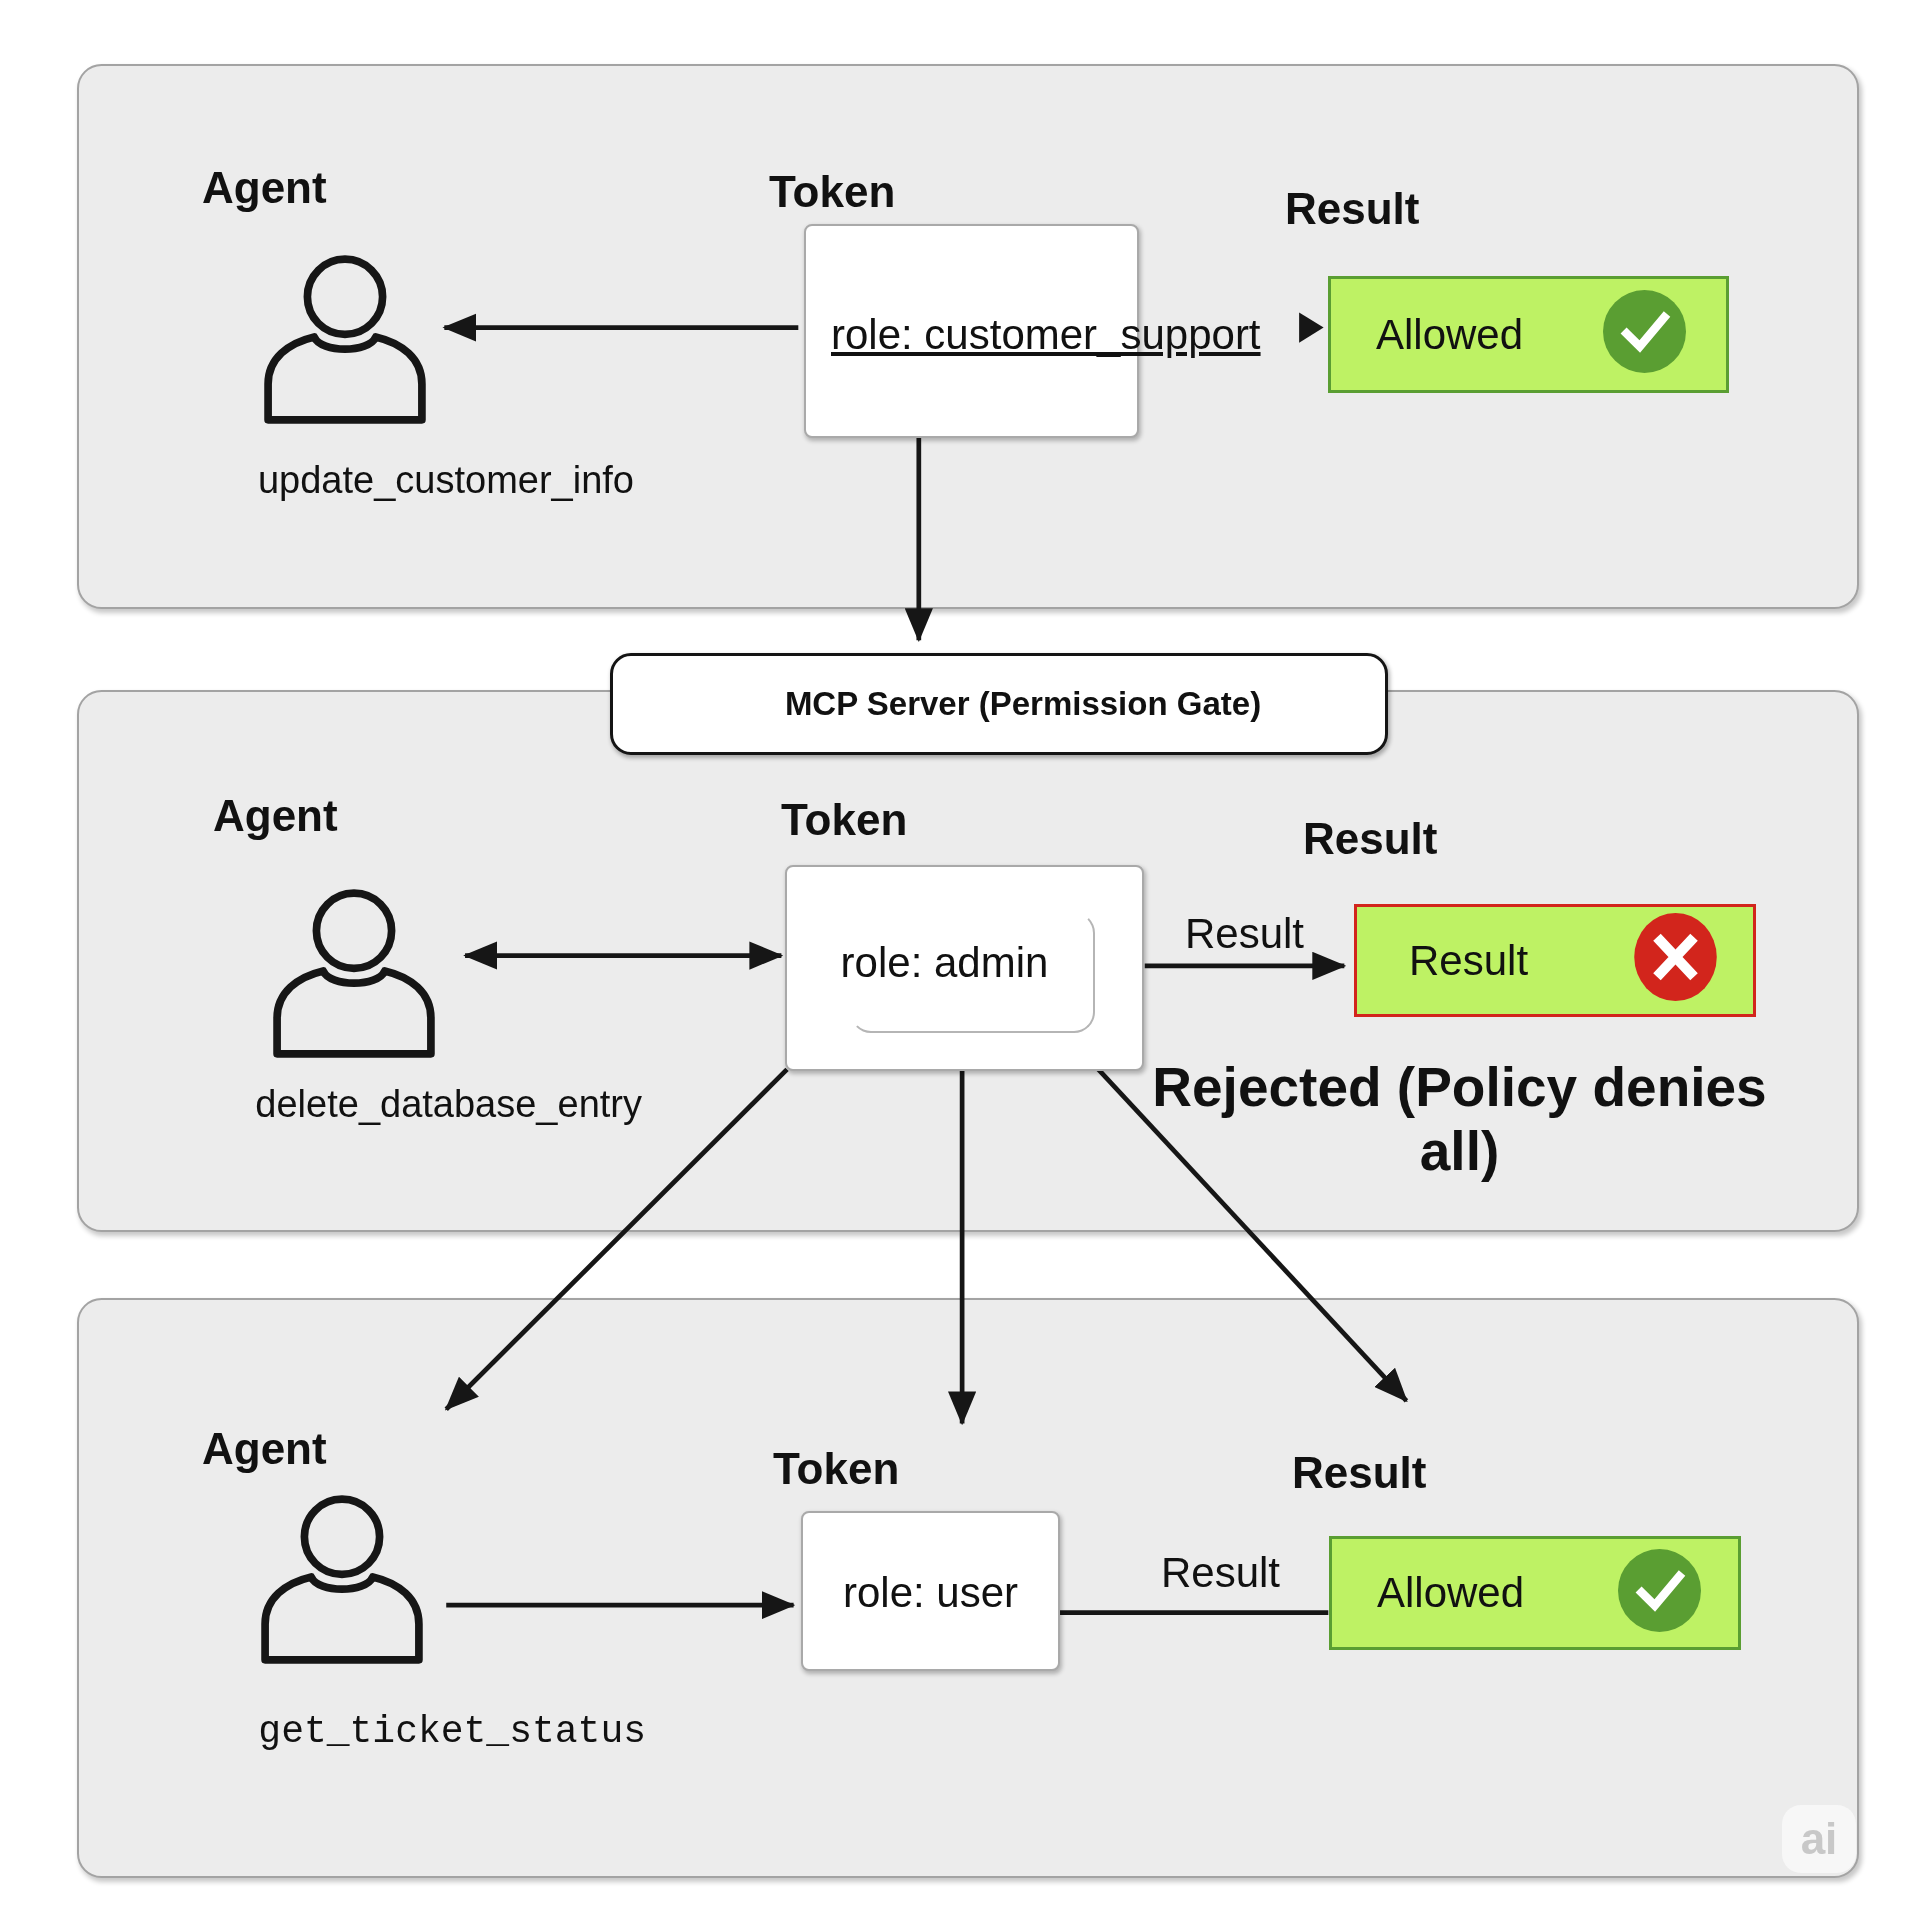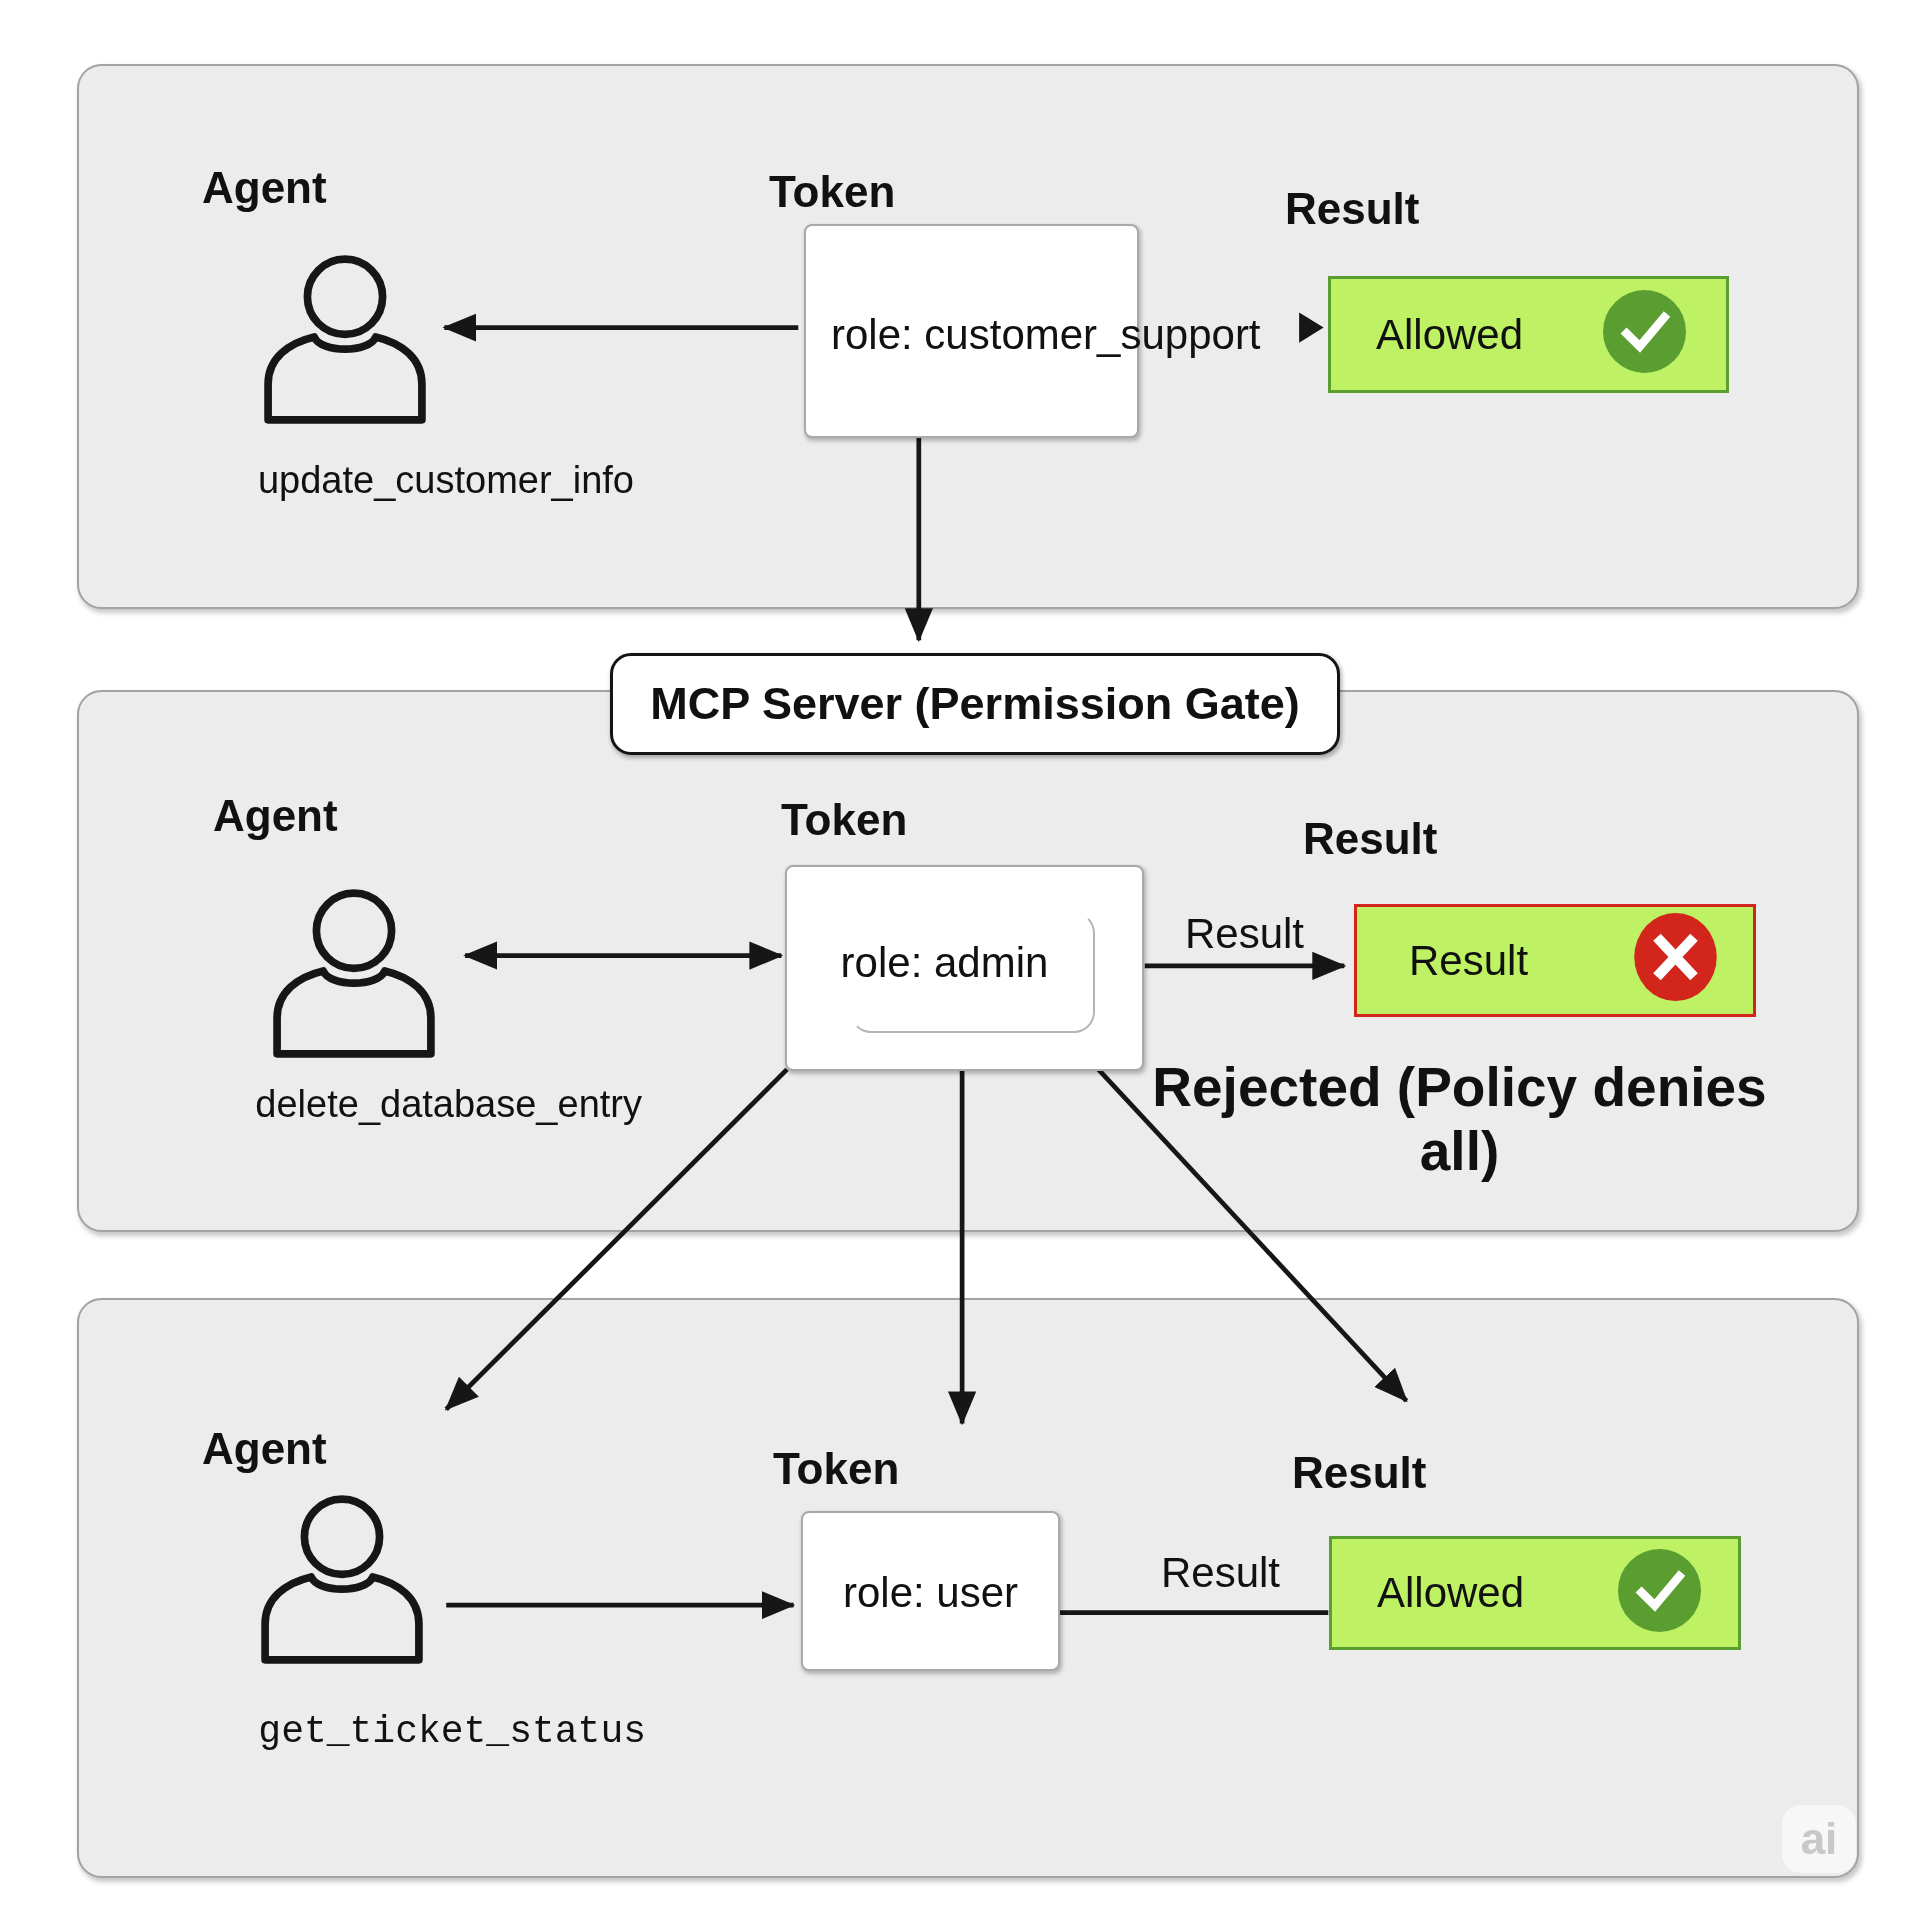--- a/index.html
+++ b/index.html
@@ -10,21 +10,21 @@
   .hdr{position:absolute;width:282px;font-size:44px;font-weight:700;
        line-height:1.1;z-index:10;}
   .tool-label{position:absolute;width:565px;text-align:right;font-size:38px;z-index:10;}
   .white-box{position:absolute;background:#ffffff;border:2.8px solid #a9a9a9;border-radius:8px;
              box-shadow:1.9px 2.8px 4.7px rgba(0,0,0,0.25);z-index:9;}
   .role-text{position:absolute;font-size:42px;white-space:nowrap;z-index:11;}
   .ghost-inner{position:absolute;border:2.8px solid #b5b5b5;border-top-color:transparent;
                border-left-color:transparent;border-radius:21px;z-index:1;}
   .mcp-box{position:absolute;background:#ffffff;border:3.8px solid #141414;border-radius:21px;
            box-shadow:1.9px 2.8px 4.7px rgba(0,0,0,0.3);display:flex;align-items:center;
-           justify-content:center;font-size:45px;font-weight:700;z-index:12;}
+           justify-content:center;font-size:33px;font-weight:700;z-index:12;padding-left:48px;}
   .result-box{position:absolute;background:#bef264;display:flex;align-items:center;z-index:10;}
   .result-box.green{border:3.8px solid #5a9e32;}
   .result-box.red{border:3.8px solid #d2251c;}
   .result-box .txt{font-size:42px;}
   .status-icon{position:absolute;z-index:11;}
   .small-label{position:absolute;width:207px;text-align:center;font-size:42px;z-index:10;}
   .note{position:absolute;width:659px;text-align:center;font-size:55px;z-index:10;font-weight:bold;}
   svg.arrows{position:absolute;left:0;top:0;z-index:5;}
   svg.arrows line{stroke:#161616;stroke-width:5;}
   .person-icon{position:absolute;z-index:10;}
@@ -67,21 +67,21 @@
 </svg>
 
 <div class="hdr" style="left:202px;top:164px;">Agent</div>
 <svg class="person-icon" style="left:251px;top:254px;" width="188" height="171" viewBox="0 0 110 100">
     <use href="#person"></use>
   </svg>
 <div class="tool-label" style="left:69px;top:459px;">update_customer_info</div>
 
 <div class="hdr" style="left:769px;top:168px;">Token</div>
 <div class="white-box" style="left:804px;top:224px;width:331px;height:210px;"></div>
-<div class="role-text" style="left:831px;top:311px;">role: customer_support</div>
+<div class="role-text" style="left:831px;top:311px;text-decoration:underline;">role: customer_support</div>
 
 <div class="hdr" style="left:1285px;top:185px;">Result</div>
 <div class="result-box green" style="left:1328px;top:276px;width:395px;height:111px;">
   <span class="txt" style="margin-left:45px;">Allowed</span>
 </div>
 <svg class="status-icon" style="left:1603px;top:290px;" width="83" height="83" viewBox="0 0 88 88">
   <circle cx="44" cy="44" r="44" fill="#5a9e32"></circle>
   <path d="M25 46 L39 60 L65 29" fill="none" stroke="#fff" stroke-width="9" stroke-linecap="square"></path>
 </svg>
 

